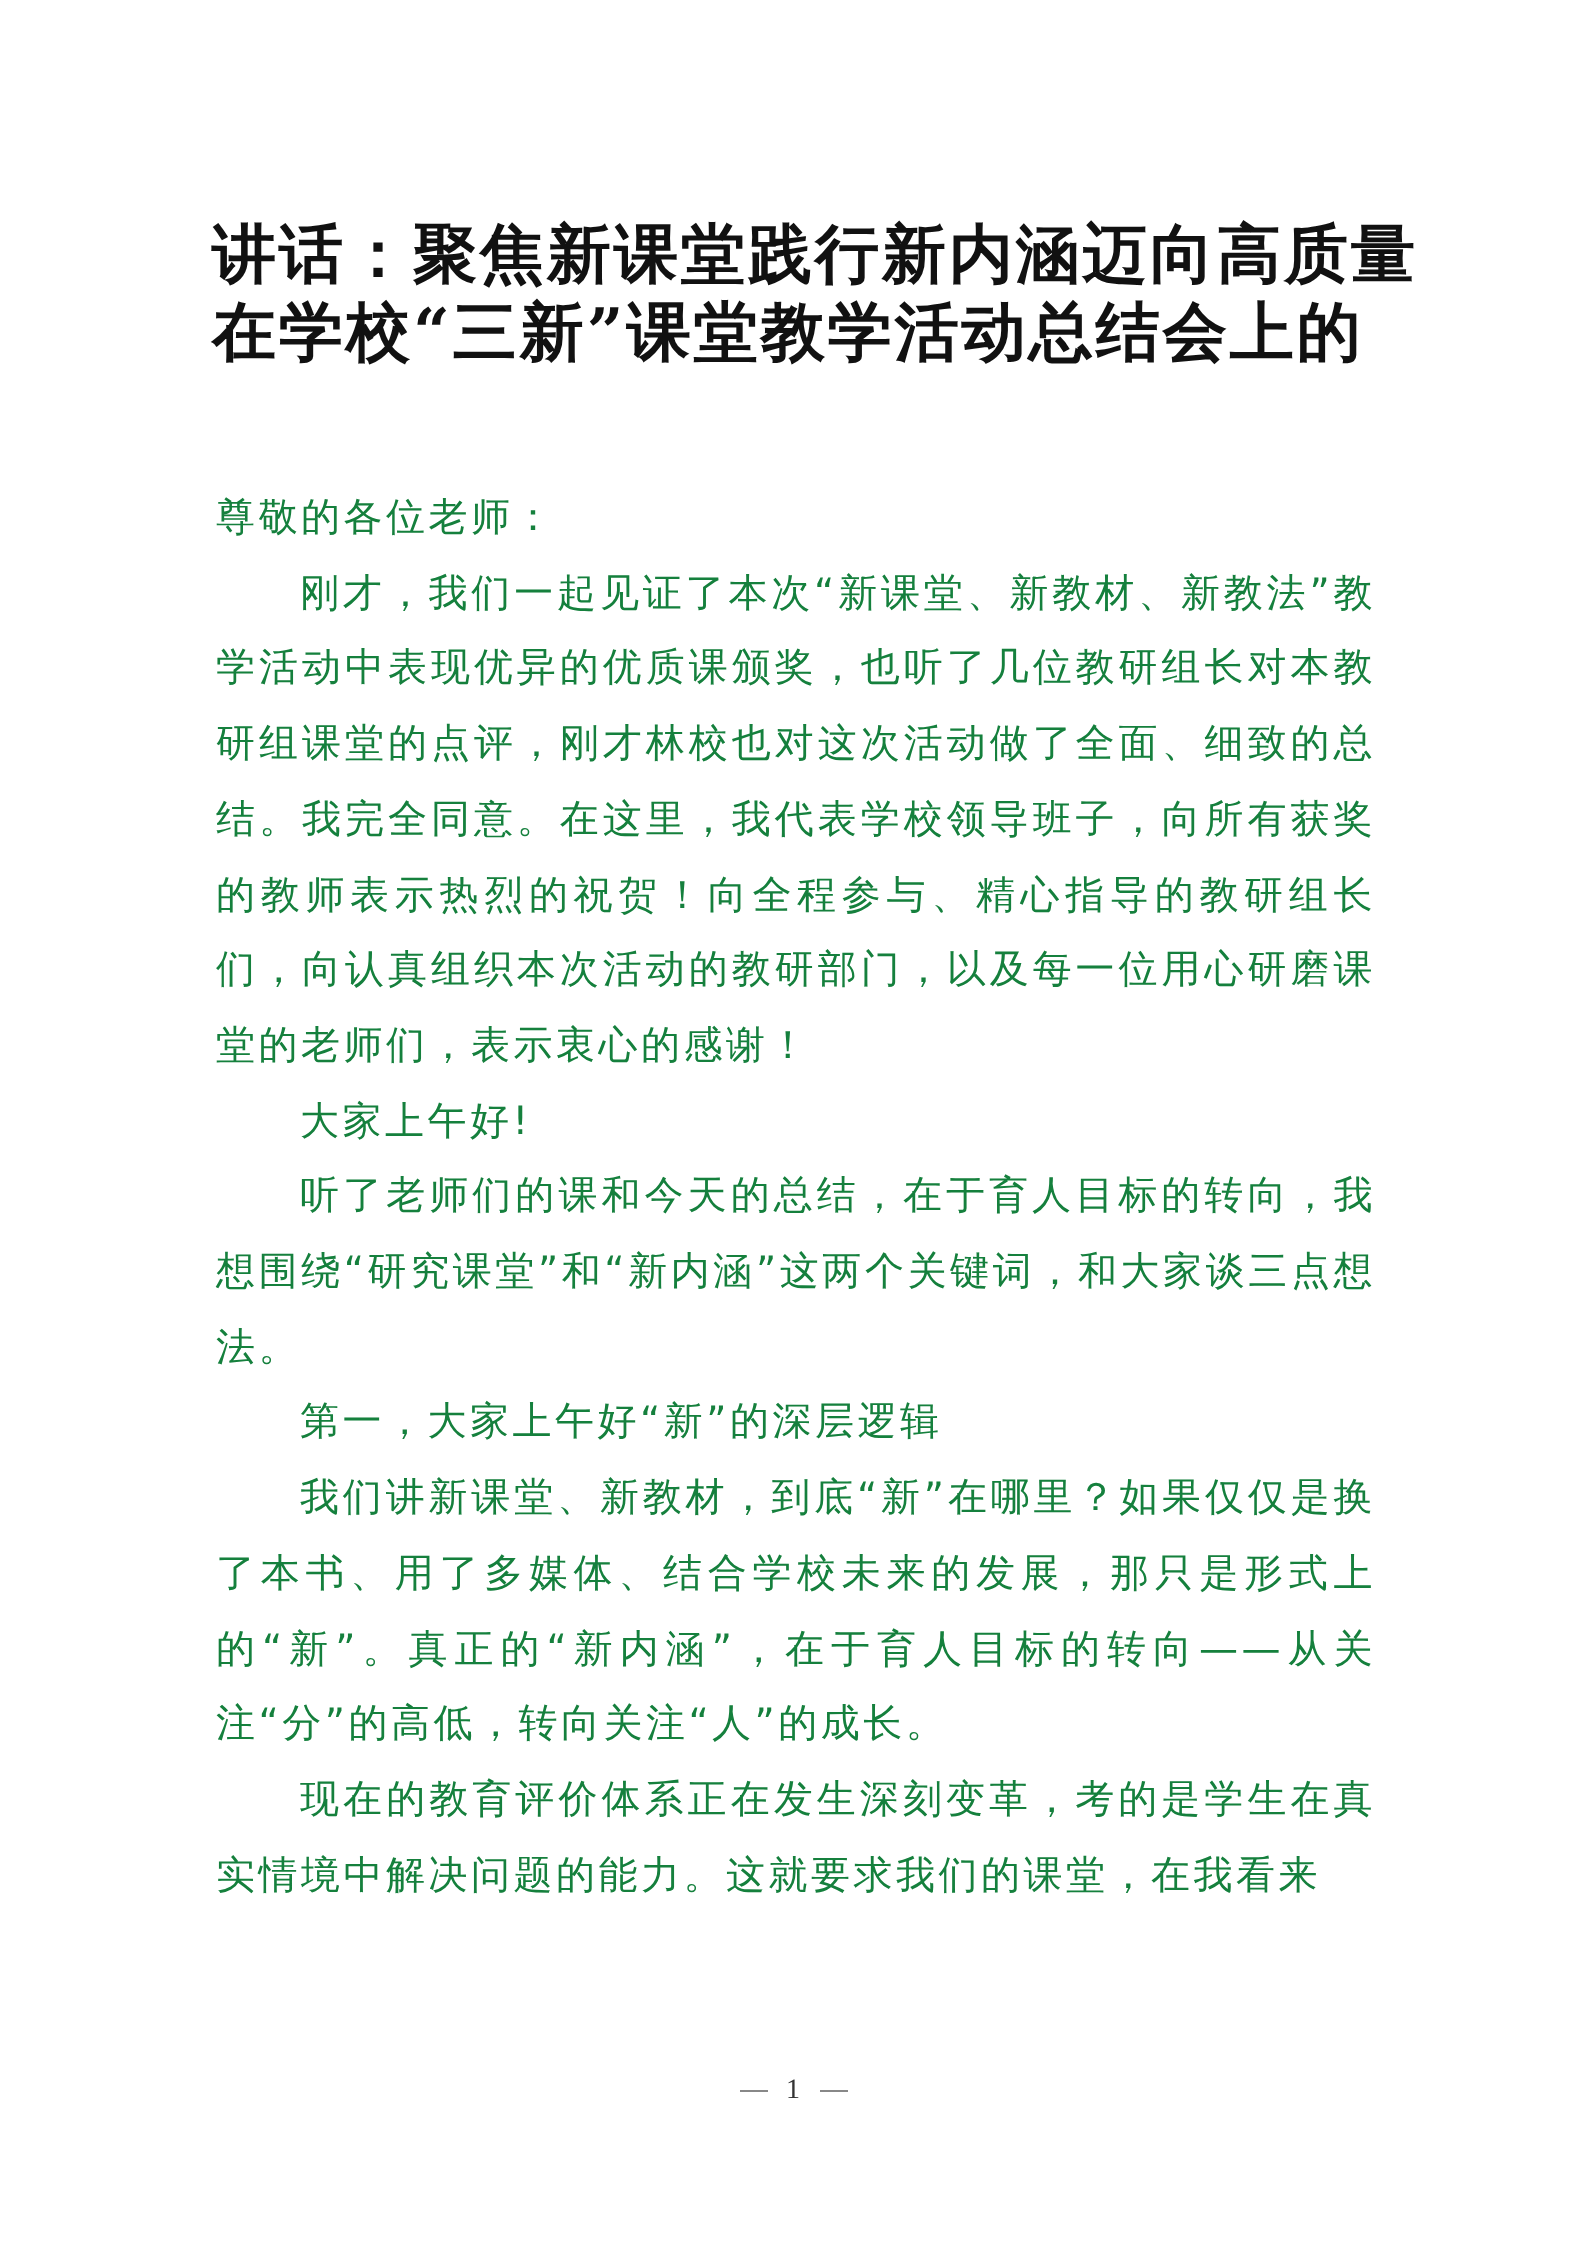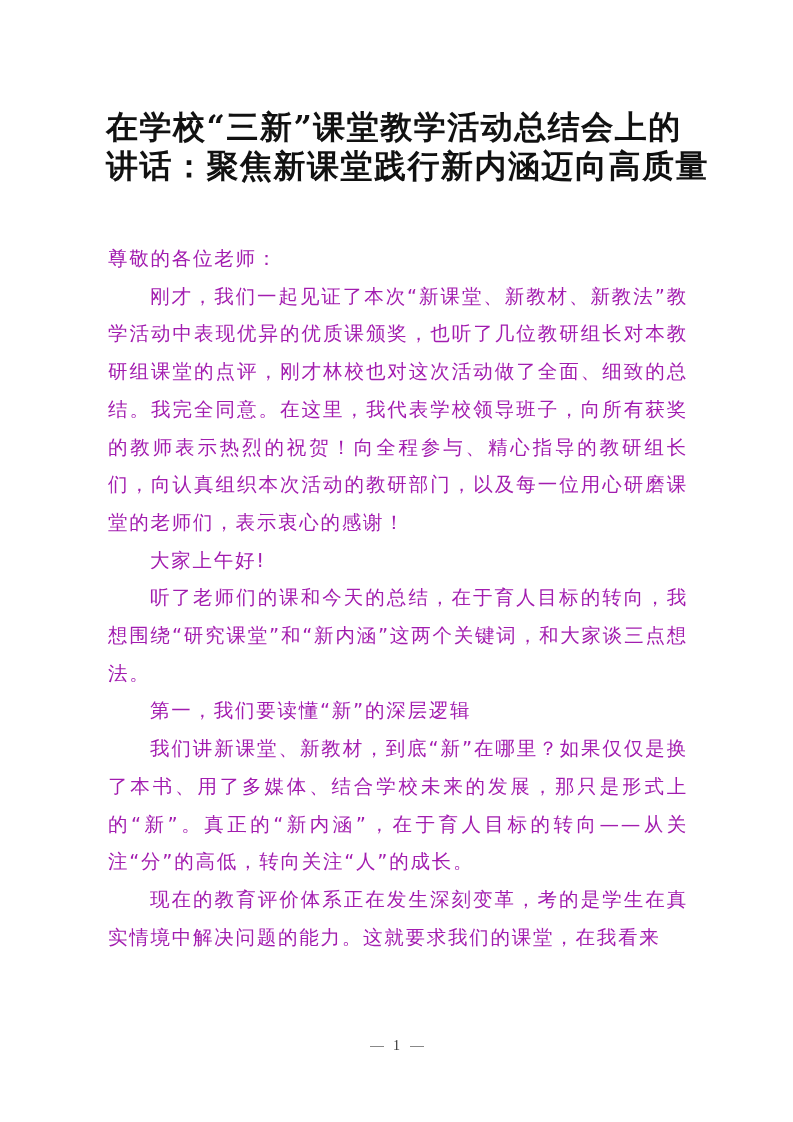--- a/index.html
+++ b/index.html
@@ -40,21 +40,21 @@
     }
     .body {
       position: absolute;
       left: 108px;
       top: 240px;
       width: 580px;
       font-family: "DejaVu Sans", "Liberation Sans", sans-serif;
       font-size: 19.5px;
       line-height: 37.7px;
       letter-spacing: 1.75px;
-      color: #a21caf;
+      color: #15803d;
     }
     .para {
       margin: 0;
       text-align: justify;
       text-align-last: left;
     }
     .para.indent {
       text-indent: 42px;
     }
     .footer {
@@ -75,30 +75,30 @@
       vertical-align: middle;
       margin: 0 6px;
     }
   </style>
 </head>
 <body>
 
 <div class="page">
 
   <h1 class="title">
+    <span class="line">讲话：聚焦新课堂践行新内涵迈向高质量</span>
     <span class="line">在学校“三新”课堂教学活动总结会上的</span>
-    <span class="line">讲话：聚焦新课堂践行新内涵迈向高质量</span>
   </h1>
 
   <div class="body">
     <p class="para">尊敬的各位老师：</p>
     <p class="para indent">刚才，我们一起见证了本次“新课堂、新教材、新教法”教学活动中表现优异的优质课颁奖，也听了几位教研组长对本教研组课堂的点评，刚才林校也对这次活动做了全面、细致的总结。我完全同意。在这里，我代表学校领导班子，向所有获奖的教师表示热烈的祝贺！向全程参与、精心指导的教研组长们，向认真组织本次活动的教研部门，以及每一位用心研磨课堂的老师们，表示衷心的感谢！</p>
     <p class="para indent">大家上午好!</p>
     <p class="para indent">听了老师们的课和今天的总结，在于育人目标的转向，我想围绕“研究课堂”和“新内涵”这两个关键词，和大家谈三点想法。</p>
-    <p class="para indent">第一，我们要读懂“新”的深层逻辑</p>
+    <p class="para indent">第一，大家上午好“新”的深层逻辑</p>
     <p class="para indent">我们讲新课堂、新教材，到底“新”在哪里？如果仅仅是换了本书、用了多媒体、结合学校未来的发展，那只是形式上的“新”。真正的“新内涵”，在于育人目标的转向——从关注“分”的高低，转向关注“人”的成长。</p>
     <p class="para indent">现在的教育评价体系正在发生深刻变革，考的是学生在真实情境中解决问题的能力。这就要求我们的课堂，在我看来</p>
   </div>
 
   <div class="footer">
     <span class="dash"></span>
     <span>1</span>
     <span class="dash"></span>
   </div>
 

